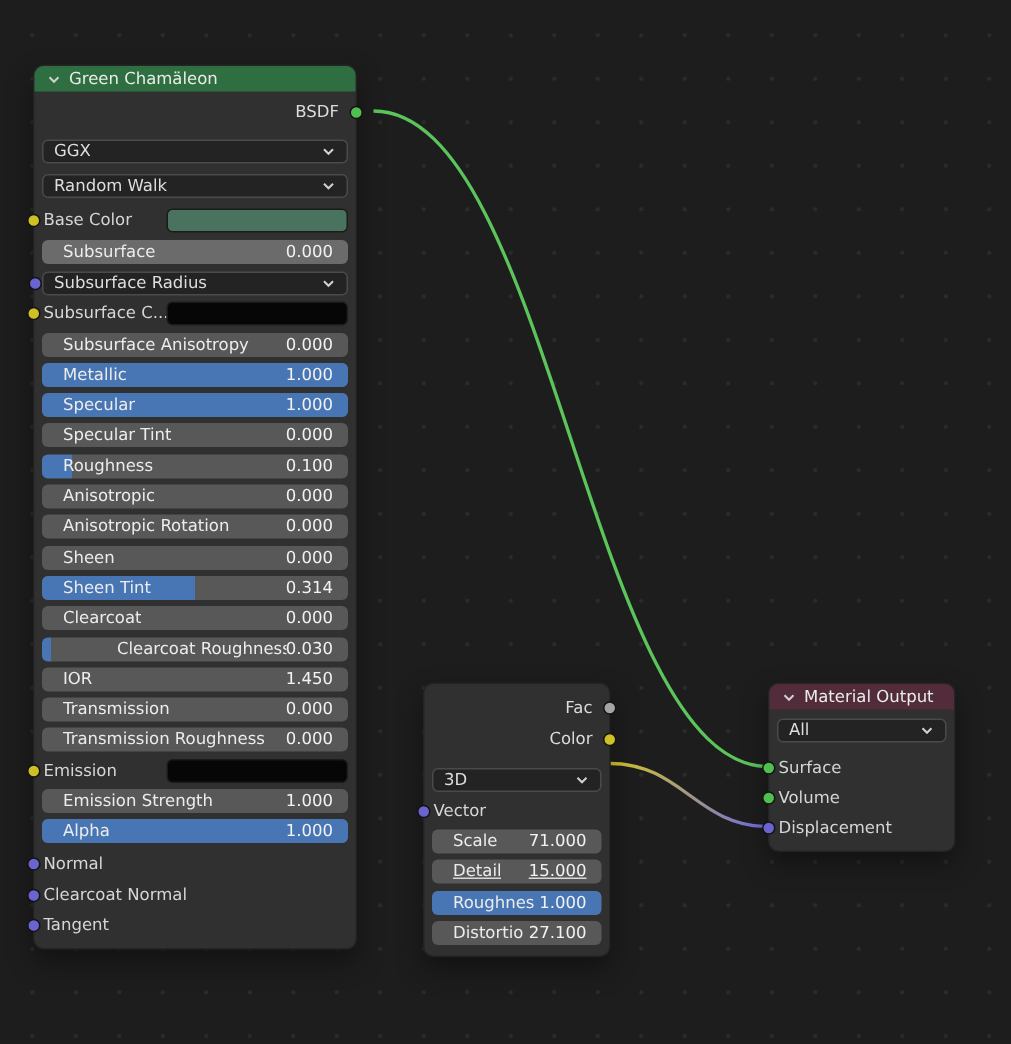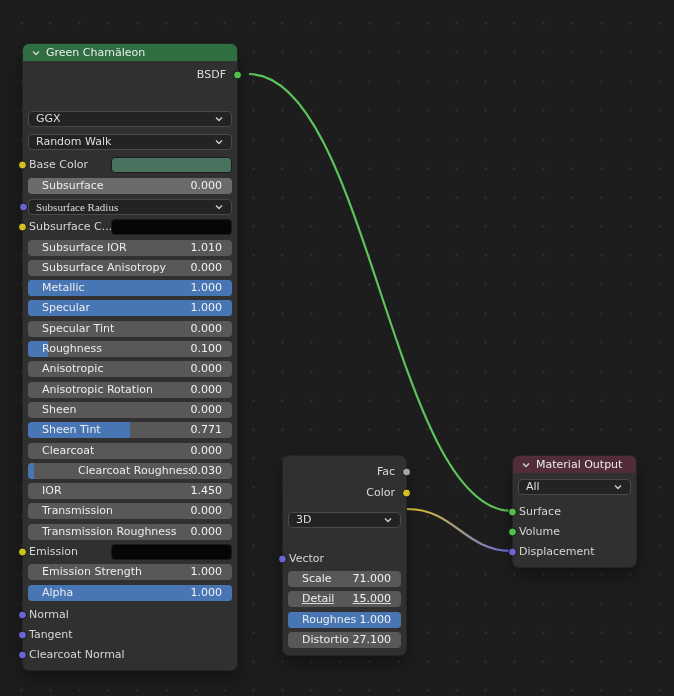--- a/index.html
+++ b/index.html
@@ -69,58 +69,54 @@
         <svg width="10" height="8" viewBox="0 0 10 8" class="chev">
           <path d="M2 2.5 L5 5.5 L8 2.5" fill="none" stroke="#cfcfcf" stroke-width="1.4"></path>
         </svg>
         <span>Green Chamäleon</span>
       </div>
       <div class="node-body">
         <div class="row output" style="margin-top: 0px;">
           <span>BSDF</span>
           <span class="socket right" style="background: rgb(79, 191, 79);"></span>
         </div>
-        <div class="row dropdown" style="margin-top: 28px; align-items: center;">
+        <div class="row dropdown" style="margin-top: 10px; align-items: center;">
           <span>GGX</span>
           <svg width="10" height="8" viewBox="0 0 10 8" class="chev">
             <path d="M2 2.5 L5 5.5 L8 2.5" fill="none" stroke="#cfcfcf" stroke-width="1.4"></path>
           </svg>
         </div>
         <div class="row dropdown" style="margin-top: 7px;">
           <span>Random Walk</span>
           <svg width="10" height="8" viewBox="0 0 10 8" class="chev">
             <path d="M2 2.5 L5 5.5 L8 2.5" fill="none" stroke="#cfcfcf" stroke-width="1.4"></path>
           </svg>
         </div>
         <div class="row colorrow" style="margin-top: 7px;">
           <span class="prop-label">Base Color</span>
           <div class="swatch" style="background: rgb(74, 115, 95);"></div>
           <span class="socket left" style="background: rgb(207, 192, 38);"></span>
         </div>
         <div class="row slider hover" style="margin-top: 5px;">
           <span class="slider-label">Subsurface</span>
           <span class="slider-value">0.000</span>
         </div>
-        <div class="row dropdown" style="margin-top: 5px; font-family: Liberation Serif, serif;">
+        <div class="row dropdown" style="margin-top: 5px;">
           <span>Subsurface Radius</span>
           <svg width="10" height="8" viewBox="0 0 10 8" class="chev">
             <path d="M2 2.5 L5 5.5 L8 2.5" fill="none" stroke="#cfcfcf" stroke-width="1.4"></path>
           </svg>
           <span class="socket left" style="background: rgb(106, 100, 208);"></span>
         </div>
         <div class="row colorrow" style="margin-top: 4.3px;">
           <span class="prop-label">Subsurface C...</span>
           <div class="swatch" style="background: rgb(6, 6, 6);"></div>
           <span class="socket left" style="background: rgb(207, 192, 38);"></span>
         </div>
         <div class="row slider" style="margin-top: 4.3px;">
-          <span class="slider-label">Subsurface IOR</span>
-          <span class="slider-value">1.010</span>
-        </div>
-        <div class="row slider" style="margin-top: 4.3px;">
           <span class="slider-label">Subsurface Anisotropy</span>
           <span class="slider-value">0.000</span>
         </div>
         <div class="row slider" style="margin-top: 4.3px;">
           <div class="slider-fill" style="width: 100%; background: rgb(72, 118, 181);"></div>
           <span class="slider-label">Metallic</span>
           <span class="slider-value">1.000</span>
         </div>
         <div class="row slider" style="margin-top: 4.3px;">
           <div class="slider-fill" style="width: 100%; background: rgb(72, 118, 181);"></div>
@@ -144,21 +140,21 @@
           <span class="slider-label">Anisotropic Rotation</span>
           <span class="slider-value">0.000</span>
         </div>
         <div class="row slider" style="margin-top: 4.3px;">
           <span class="slider-label">Sheen</span>
           <span class="slider-value">0.000</span>
         </div>
         <div class="row slider" style="margin-top: 4.3px;">
           <div class="slider-fill" style="width: 50%; background: rgb(72, 118, 181);"></div>
           <span class="slider-label">Sheen Tint</span>
-          <span class="slider-value">0.771</span>
+          <span class="slider-value">0.314</span>
         </div>
         <div class="row slider" style="margin-top: 4.3px; justify-content: center;">
           <span class="slider-label">Clearcoat</span>
           <span class="slider-value">0.000</span>
         </div>
         <div class="row slider" style="margin-top: 4.3px; padding-left: 36px;">
           <div class="slider-fill" style="width: 3%; background: rgb(72, 118, 181);"></div>
           <span class="slider-label">Clearcoat Roughness</span>
           <span class="slider-value">0.030</span>
         </div>
@@ -186,46 +182,46 @@
         <div class="row slider" style="margin-top: 4.3px; justify-content: center;">
           <div class="slider-fill" style="width: 100%; background: rgb(72, 118, 181);"></div>
           <span class="slider-label">Alpha</span>
           <span class="slider-value">1.000</span>
         </div>
         <div class="row prop" style="margin-top: 6px;">
           <span class="prop-label">Normal</span>
           <span class="socket left" style="background: rgb(106, 100, 208);"></span>
         </div>
         <div class="row prop" style="margin-top: 4.3px;">
+          <span class="prop-label">Clearcoat Normal</span>
+          <span class="socket left" style="background: rgb(106, 100, 208);"></span>
+        </div>
+        <div class="row prop" style="margin-top: 4.3px;">
           <span class="prop-label">Tangent</span>
-          <span class="socket left" style="background: rgb(106, 100, 208);"></span>
-        </div>
-        <div class="row prop" style="margin-top: 4.3px;">
-          <span class="prop-label">Clearcoat Normal</span>
           <span class="socket left" style="background: rgb(106, 100, 208);"></span>
         </div>
       </div>
     </div>
     <div class="node" style="left: 282px; top: 455px; width: 125px;">
       <div class="node-body">
         <div class="row output" style="margin-top: 2px;">
           <span>Fac</span>
           <span class="socket right" style="background: rgb(165, 165, 165);"></span>
         </div>
         <div class="row output" style="margin-top: 5px;">
           <span>Color</span>
           <span class="socket right" style="background: rgb(207, 192, 38);"></span>
         </div>
         <div class="row dropdown" style="margin-top: 11px;">
           <span>3D</span>
           <svg width="10" height="8" viewBox="0 0 10 8" class="chev">
             <path d="M2 2.5 L5 5.5 L8 2.5" fill="none" stroke="#cfcfcf" stroke-width="1.4"></path>
           </svg>
         </div>
-        <div class="row prop" style="margin-top: 23px;">
+        <div class="row prop" style="margin-top: 5px;">
           <span class="prop-label">Vector</span>
           <span class="socket left" style="background: rgb(106, 100, 208);"></span>
         </div>
         <div class="row slider" style="margin-top: 4px;">
           <span class="slider-label">Scale</span>
           <span class="slider-value">71.000</span>
         </div>
         <div class="row slider" style="margin-top: 4.3px; text-decoration: underline;">
           <span class="slider-label">Detail</span>
           <span class="slider-value">15.000</span>

